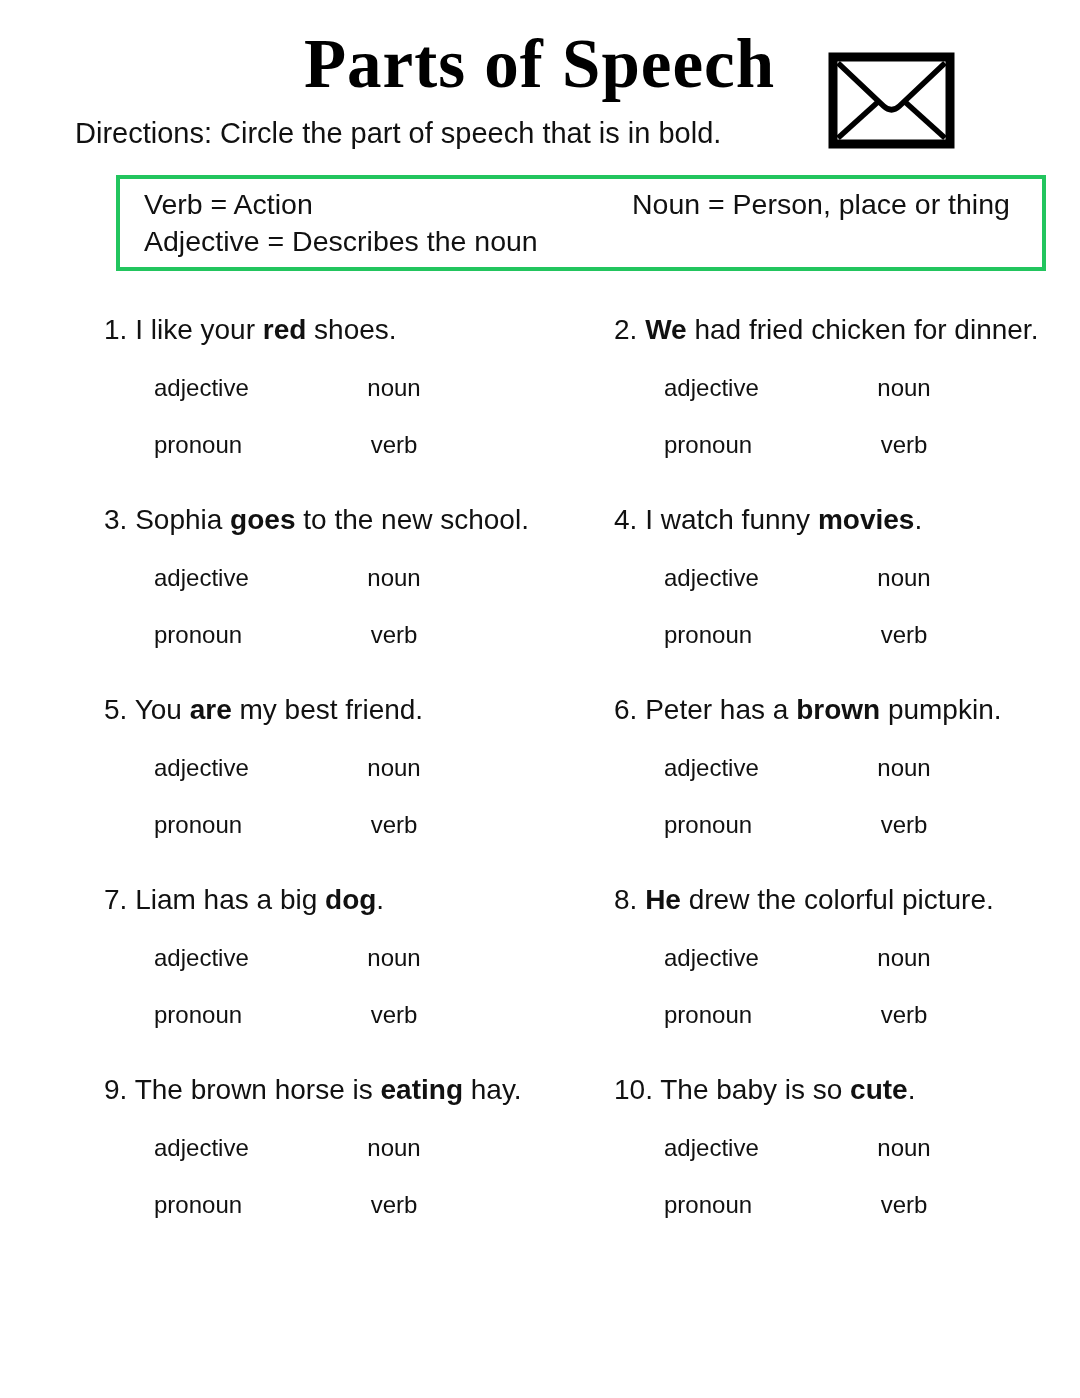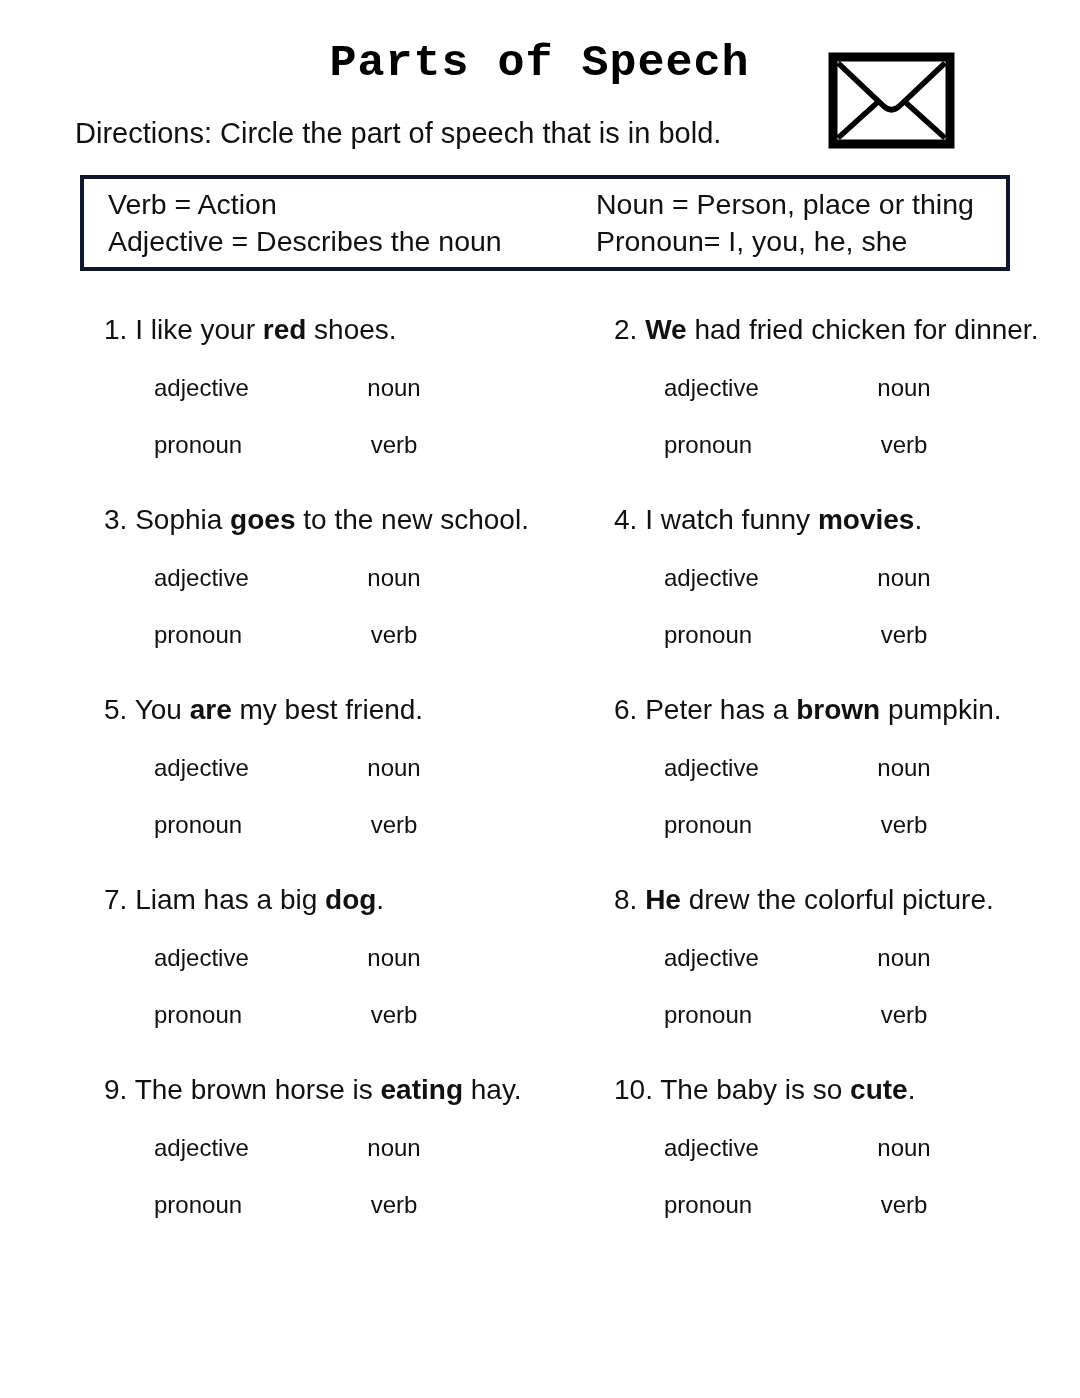--- a/index.html
+++ b/index.html
@@ -8,42 +8,42 @@
     width: 1080px; height: 1398px;
     background: #ffffff;
     color: #141414;
     font-family: "Liberation Sans", "DejaVu Sans", sans-serif;
     position: relative;
     overflow: hidden;
   }
   .title {
     margin: 28px 1px 0 0;
     text-align: center;
-    font-family: Liberation Mono, monospace;
+    font-family: Liberation Serif, serif;
     font-weight: 600;
-    font-size: 45px;
+    font-size: 69px;
     line-height: 72px;
     letter-spacing: 1px;
     color: #000000;
   }
   .envelope {
     position: absolute;
     left: 828px; top: 52px;
     width: 127px; height: 97px;
   }
   .directions {
     margin: 20px 0 0 75px;
     font-size: 29px;
     line-height: 26px;
     color: #111111;
   }
   .keybox {
-    margin: 29px 0 0 80px;
+    margin: 29px 0 0 116px;
     width: 930px;
-    border: 4px solid #0f172a;
+    border: 4px solid #22c55e;
     padding: 7px 0 7px 24px;
     display: grid;
     grid-template-columns: 488px 1fr;
     font-size: 28.5px;
     line-height: 37px;
     color: #111111;
   }
   .questions {
     margin-top: 42px;
     padding-left: 104px;
@@ -86,21 +86,20 @@
 
   <div class="directions">Directions: Circle the part of speech that is in bold.</div>
 
   <div class="keybox">
     <div class="keycol">
       <div>Verb = Action</div>
       <div>Adjective = Describes the noun</div>
     </div>
     <div class="keycol">
       <div>Noun = Person, place or thing</div>
-      <div>Pronoun= I, you, he, she</div>
     </div>
   </div>
 
   <div class="questions">
 
     <div class="question">
       <div class="q-sentence"><span>1.</span> <span>I like your </span><span class="bold">red</span><span> shoes.</span></div>
       <div class="q-options">
         <span class="opt">adjective</span>
         <span class="opt c">noun</span>

